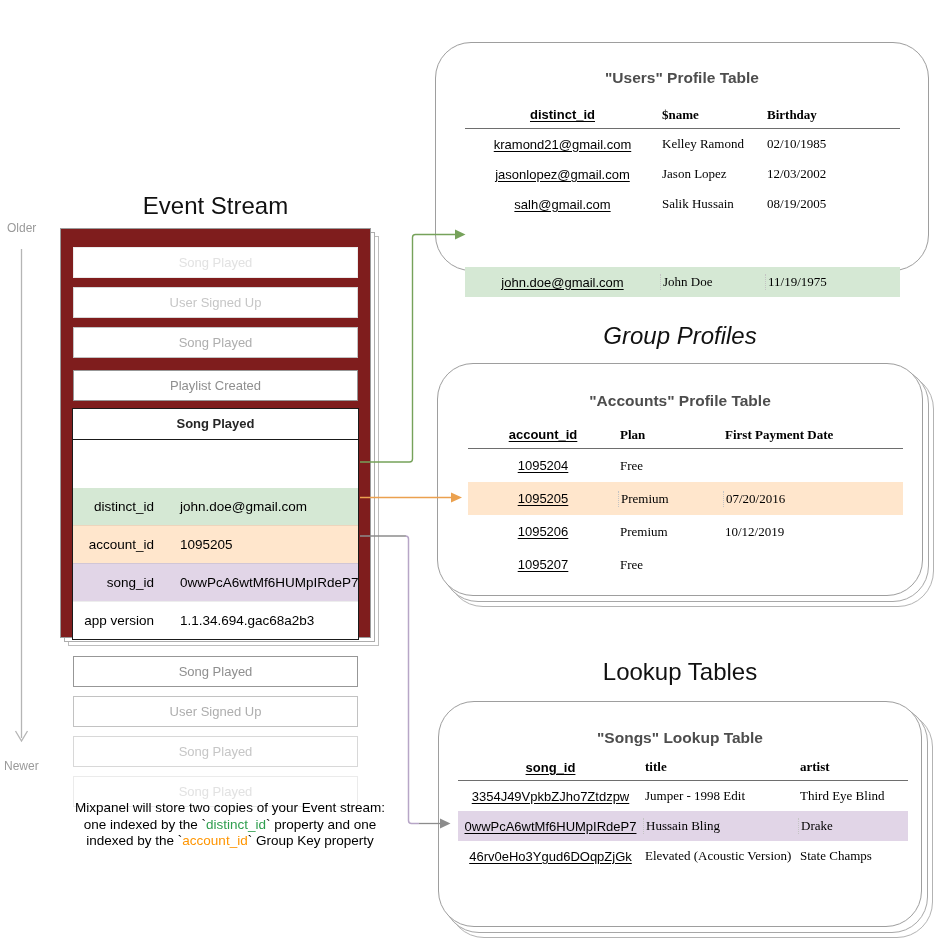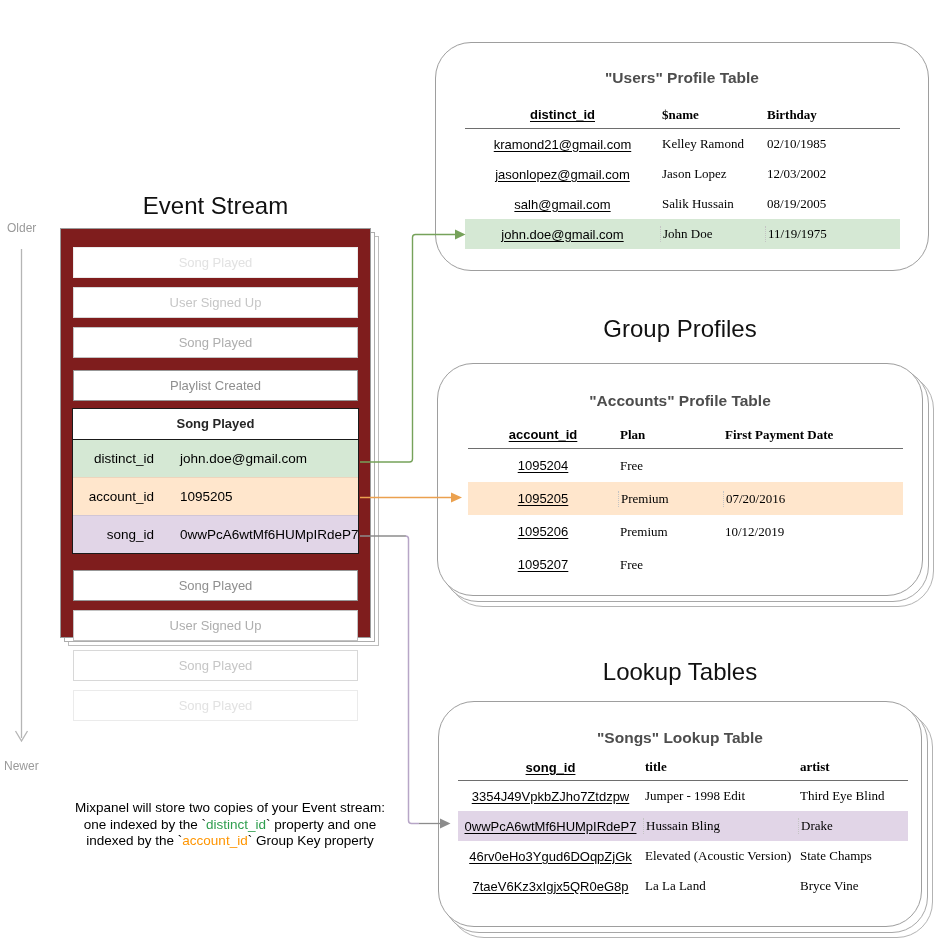--- a/index.html
+++ b/index.html
@@ -4,21 +4,21 @@
 <style>
   html,body{margin:0;padding:0;background:#fff;}
   .canvas{
     position:relative;width:941px;height:951px;background:#fff;overflow:hidden;
     font-family:"Liberation Sans","DejaVu Sans",sans-serif;color:#000;z-index:0;
   }
   
   .sec-title{position:absolute;font-size:24px;line-height:26px;color:#111;text-align:center;}
   .t-stream{left:60px;width:311px;top:193px;}
   .t-users{left:435px;width:494px;top:2px;margin-top:37px;}
-  .t-groups{left:437px;width:486px;top:316px;}
+  .t-groups{left:437px;width:486px;top:323px;font-style:italic;}
   .t-lookup{left:438px;width:484px;top:659px;}
 
   
   .tl-label{position:absolute;font-size:12px;color:#9a9a9a;}
   .tl-older{left:7px;top:221px;}
   .tl-newer{left:4px;top:759px;}
 
   
   .stream{position:absolute;left:60px;top:228px;width:311px;height:410px;
     background:#7f1d1d;border:1px solid #9b9b9b;box-sizing:border-box;}
@@ -34,21 +34,21 @@
   .fade-2{border-color:#c2c2c2;color:#aeaeae;}
   .fade-3{border-color:#d8d8d8;color:#c6c6c6;}
   .fade-4{border-color:#ebebeb;color:#e2e2e2;}
 
   .focused-card{width:287px;margin-left:11px;box-sizing:border-box;border:1px solid #1a1a1a;background:#fff;margin-bottom:16px;}
   .focused-header{height:30px;line-height:30px;text-align:center;font-size:13px;font-weight:bold;color:#262626;border-bottom:1px solid #1a1a1a;}
   .prop-row{height:37px;display:flex;align-items:center;font-size:13.5px;}
   .prop-row + .prop-row{border-top:1px solid rgba(0,0,0,0.07);}
   .prop-key{flex:0 0 81px;text-align:right;}
   .prop-val{margin-left:26px;}
-  .hl-green{background:#d5e8d4;}
+  .hl-green{background:#d5e8d4;margin-top:48px;}
   .hl-orange{background:#ffe6cc;}
   .hl-purple{background:#e1d5e7;}
 
   
   .footer{position:absolute;left:30px;top:800px;width:400px;text-align:center;
     font-size:13.5px;line-height:16.5px;color:#000;}
   .tok-green{color:#2e9e4e;}
   .tok-orange{color:#ff9500;}
 
   
@@ -113,20 +113,24 @@
         <span class="prop-val">john.doe@gmail.com</span>
       </div>
       <div class="prop-row hl-orange">
         <span class="prop-key">account_id</span>
         <span class="prop-val">1095205</span>
       </div>
       <div class="prop-row hl-purple">
         <span class="prop-key">song_id</span>
         <span class="prop-val">0wwPcA6wtMf6HUMpIRdeP7</span>
       </div>
+      <div class="prop-row">
+        <span class="prop-key">app version</span>
+        <span class="prop-val">1.1.34.694.gac68a2b3</span>
+      </div>
     </div>
 
     <div class="event-box fade-1"><span>Song Played</span></div>
     <div class="event-box fade-2"><span>User Signed Up</span></div>
     <div class="event-box fade-3"><span>Song Played</span></div>
     <div class="event-box fade-4"><span>Song Played</span></div>
   </div>
 
   <div class="footer">
     <div>Mixpanel will store two copies of your Event stream:</div>
@@ -212,25 +216,20 @@
       <div class="trow hl-purple">
         <div class="c1 und">0wwPcA6wtMf6HUMpIRdeP7</div>
         <div class="c2">Hussain Bling</div>
         <div class="c3">Drake</div>
       </div>
       <div class="trow">
         <div class="c1 und">46rv0eHo3Ygud6DOqpZjGk</div>
         <div class="c2">Elevated (Acoustic Version)</div>
         <div class="c3">State Champs</div>
       </div>
-      <div class="trow">
-        <div class="c1 und">7taeV6Kz3xIgjx5QR0eG8p</div>
-        <div class="c2">La La Land</div>
-        <div class="c3">Bryce Vine</div>
-      </div>
     </div>
   </div>
 
   <svg class="arrows" viewBox="0 0 941 951" xmlns="http://www.w3.org/2000/svg">
 
     <g stroke="#b5b5b5" stroke-width="1.3" fill="none">
       <path d="M21.5,249 V738"></path>
       <path d="M15.5,731 L21.5,741 L27.5,731"></path>
     </g>
 

